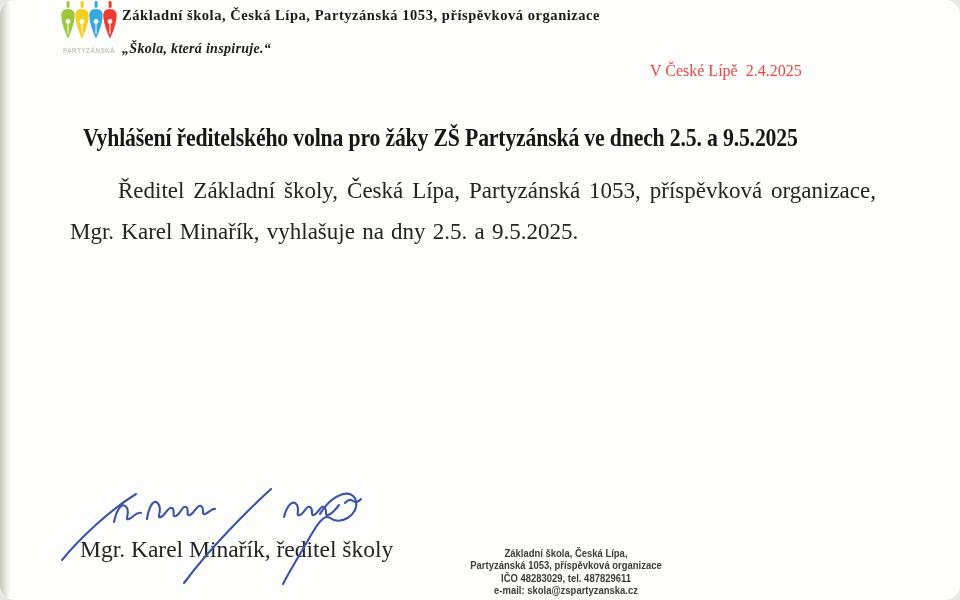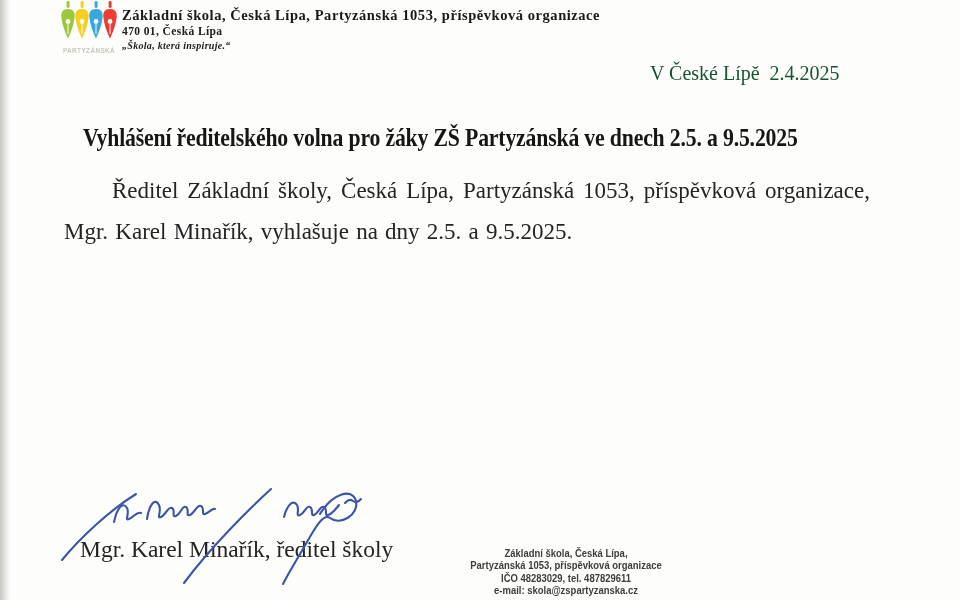--- a/index.html
+++ b/index.html
@@ -6,46 +6,47 @@
   body{
     font-family:"Liberation Serif", serif;
     background:#e9e9e6;
   }
   .page{
     position:relative;
     width:960px;height:600px;
     background:#fdfdfb;
     overflow:hidden;
     color:#1e1e1e;
+    border-radius:15px;
   }
   .scan-edge{
     position:absolute;left:0;top:0;width:11px;height:600px;
     background:linear-gradient(to right,#c6c6c0,#e2e2de 45%,#f4f4f1 75%,#fdfdfb);
   }
   
   .logo{position:absolute;left:58px;top:0;width:62px;height:58px;}
   .header-text{position:absolute;left:122px;top:7px;line-height:1.18;}
   .header-line1{font-size:14.5px;font-weight:bold;letter-spacing:.55px;color:#191919;white-space:nowrap;}
   .header-line2{font-size:11.5px;font-weight:bold;letter-spacing:.4px;color:#20201e;margin-top:1px;}
-  .header-line3{font-size:10px;font-weight:bold;font-style:italic;letter-spacing:.3px;color:#20201e;margin-top:1px;}
+  .header-line3{font-size:14px;font-weight:bold;font-style:italic;letter-spacing:.3px;color:#20201e;margin-top:17px;}
   
   .date-line{
     position:absolute;left:650px;top:62px;
-    font-size:20px;color:#14532d;white-space:pre;
+    font-size:16px;color:#ef4444;white-space:pre;
   }
   
   .doc-title{
     position:absolute;left:83px;top:124px;
     font-size:25px;font-weight:bold;color:#161616;
     white-space:nowrap;letter-spacing:-.2px;
     transform:scaleX(.87);transform-origin:left top;
   }
   
   .body-text{
-    position:absolute;left:64px;top:170px;width:806px;
+    position:absolute;left:70px;top:170px;width:806px;
     font-size:23px;line-height:41px;color:#242424;
     text-align:justify;
   }
   .body-text p{margin:0;text-indent:48px;word-spacing:1.5px;}
   
   .signature-block{position:absolute;left:0;top:0;}
   .signature-name{
     position:absolute;left:80px;top:536px;
     font-size:23.5px;color:#242424;white-space:nowrap;
   }
@@ -95,21 +96,20 @@
     <g transform="translate(52,8)">
       <path d="M0,0 C-5.2,0 -7.2,3 -6.6,8.5 C-6,15 -3.2,23 0,29.5 C3.2,23 6,15 6.6,8.5 C7.2,3 5.2,0 0,0 Z" fill="#ee3b33"></path>
       <circle cx="0" cy="12.5" r="2.4" fill="#fdfdfb"></circle>
         <line x1="0" y1="15" x2="0" y2="25" stroke="#fdfdfb" stroke-width="1"></line>
     </g>
     <text x="31" y="51.5" text-anchor="middle" font-family="Liberation Sans, sans-serif" font-weight="bold" font-size="6.4" letter-spacing="0.4" fill="#c7c7bd">PARTYZÁNSKÁ</text>
   </svg>
 
   <div class="header-text">
     <div class="header-line1">Základní škola, Česká Lípa, Partyzánská 1053, příspěvková organizace</div>
-    <div class="header-line2">470 01, Česká Lípa</div>
     <div class="header-line3">„Škola, která inspiruje.“</div>
   </div>
 
   <div class="date-line">V České Lípě  2.4.2025</div>
 
   <div class="doc-title">Vyhlášení ředitelského volna pro žáky ZŠ Partyzánská ve dnech 2.5. a 9.5.2025</div>
 
   <div class="body-text">
     <p>Ředitel Základní školy, Česká Lípa, Partyzánská 1053, příspěvková organizace, Mgr. Karel Minařík, vyhlašuje na dny 2.5. a 9.5.2025.</p>
   </div>

